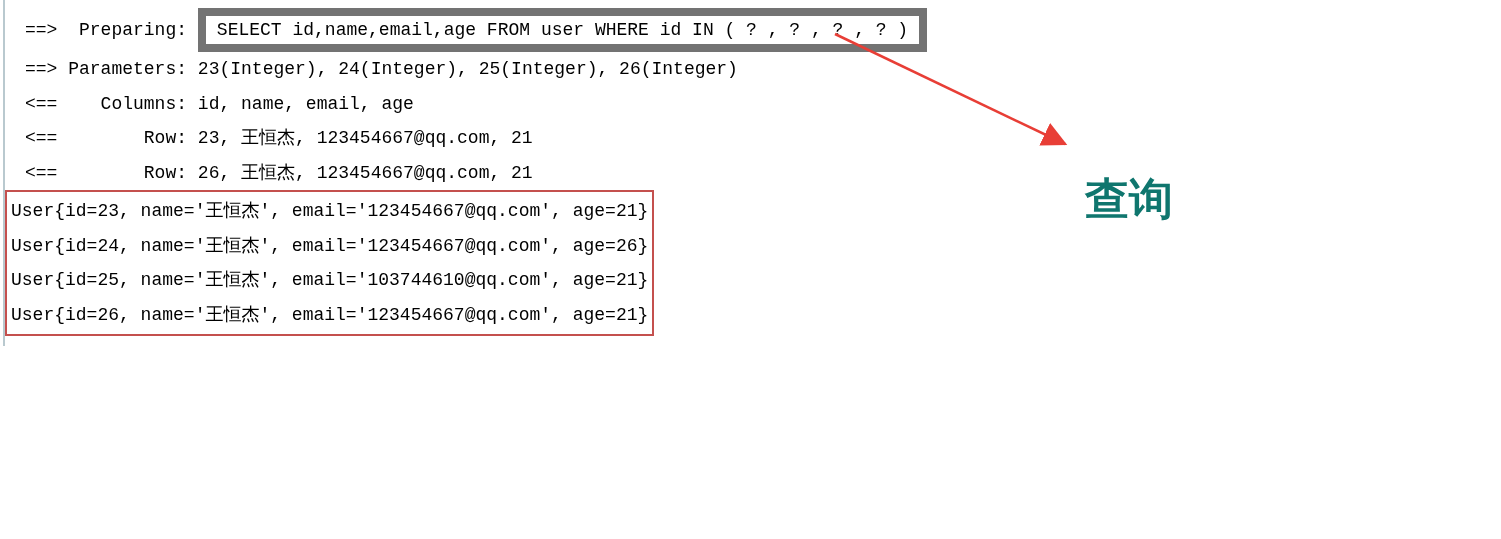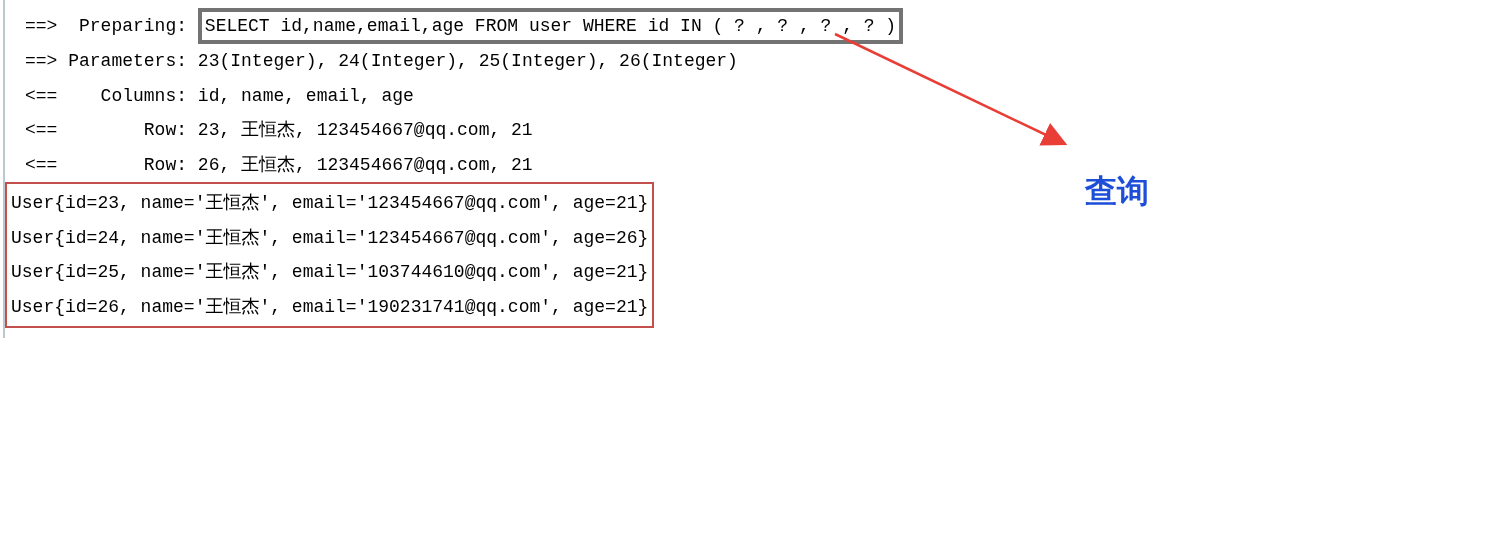--- a/index.html
+++ b/index.html
@@ -17,41 +17,41 @@
     padding: 8px 0 10px 0;
     border-left: 2px solid #b9c9cf;
     margin-left: 3px;
   }
   .line {
     white-space: pre;
     line-height: 34.5px;
     padding-left: 20px;
   }
   .hl-sql {
-    border: 4px solid #737373;
-    padding: 0 3px;
+    border: 8px solid #737373;
+    padding: 0 11px;
     display: inline-block;
     line-height: 28px;
     vertical-align: baseline;
   }
   .hl-results {
     border: 2px solid #c4504e;
     display: inline-block;
     padding: 2px 4px;
   }
   .hl-results .rline {
     white-space: pre;
     line-height: 34.5px;
   }
   .annotation {
     position: absolute;
     font-family: "KaiTi", "STKaiti", serif;
-    font-size: 32px;
+    font-size: 44px;
     font-weight: bold;
-    color: #1d4ed8;
+    color: #0f766e;
     text-shadow:
       -1.5px -1.5px 0 #fff,
        1.5px -1.5px 0 #fff,
       -1.5px  1.5px 0 #fff,
        1.5px  1.5px 0 #fff;
     pointer-events: none;
   }
   .arrow {
     position: absolute;
     pointer-events: none;
@@ -65,21 +65,21 @@
   <div class="line"><span>==&gt;  Preparing: </span><span class="hl-sql">SELECT id,name,email,age FROM user WHERE id IN ( ? , ? , ? , ? )</span></div>
   <div class="line">==&gt; Parameters: 23(Integer), 24(Integer), 25(Integer), 26(Integer)</div>
   <div class="line">&lt;==    Columns: id, name, email, age</div>
   <div class="line">&lt;==        Row: 23, 王恒杰, 123454667@qq.com, 21</div>
   <div class="line">&lt;==        Row: 26, 王恒杰, 123454667@qq.com, 21</div>
 
   <div class="hl-results">
     <div class="rline">User{id=23, name='王恒杰', email='123454667@qq.com', age=21}</div>
     <div class="rline">User{id=24, name='王恒杰', email='123454667@qq.com', age=26}</div>
     <div class="rline">User{id=25, name='王恒杰', email='103744610@qq.com', age=21}</div>
-    <div class="rline">User{id=26, name='王恒杰', email='190231741@qq.com', age=21}</div>
+    <div class="rline">User{id=26, name='王恒杰', email='123454667@qq.com', age=21}</div>
   </div>
 
   
   <svg class="arrow" style="left:820px; top:24px;" width="260" height="140">
     <defs>
       <marker id="ah1" markerWidth="12" markerHeight="12" refX="9" refY="5" orient="auto">
         <path d="M0,0 L10,5 L0,10 z" fill="#e83e36"></path>
       </marker>
     </defs>
     <line x1="10" y1="10" x2="240" y2="120" stroke="#e83e36" stroke-width="2.5" marker-end="url(#ah1)"></line>

